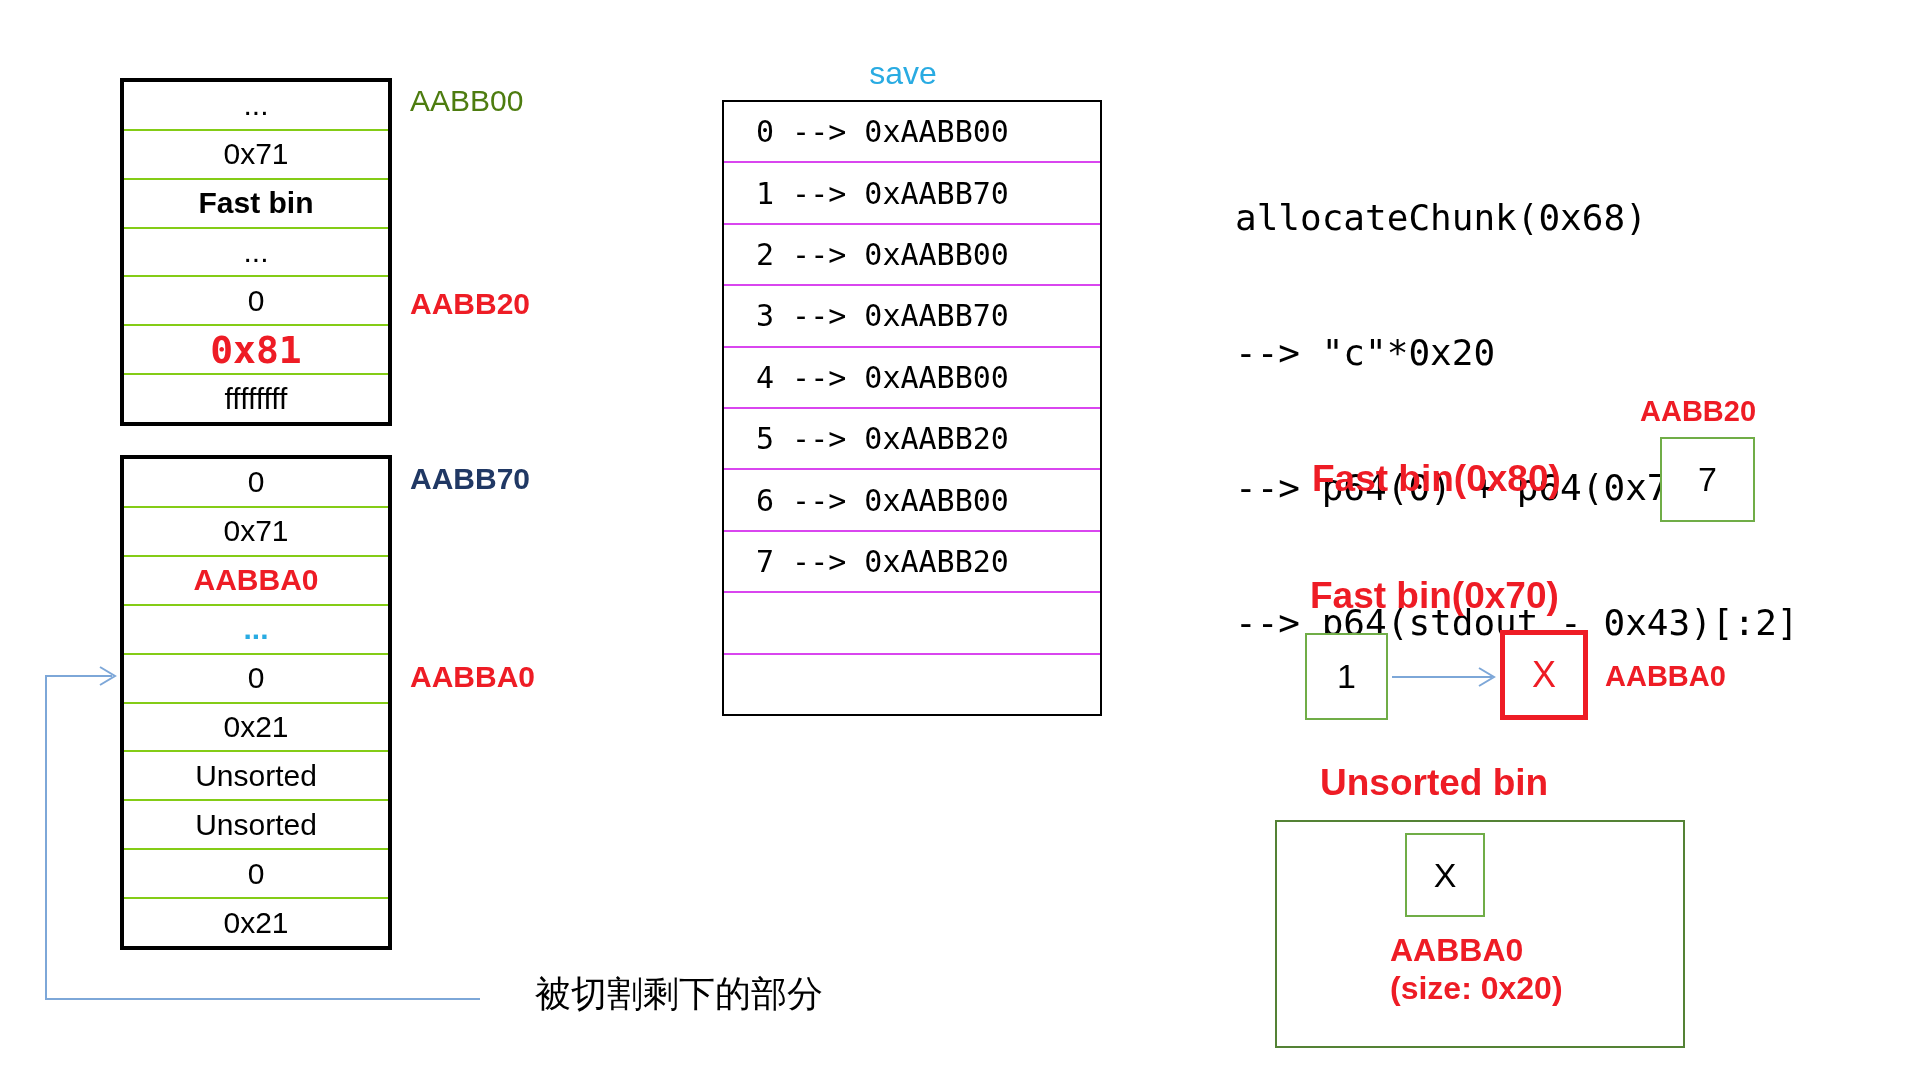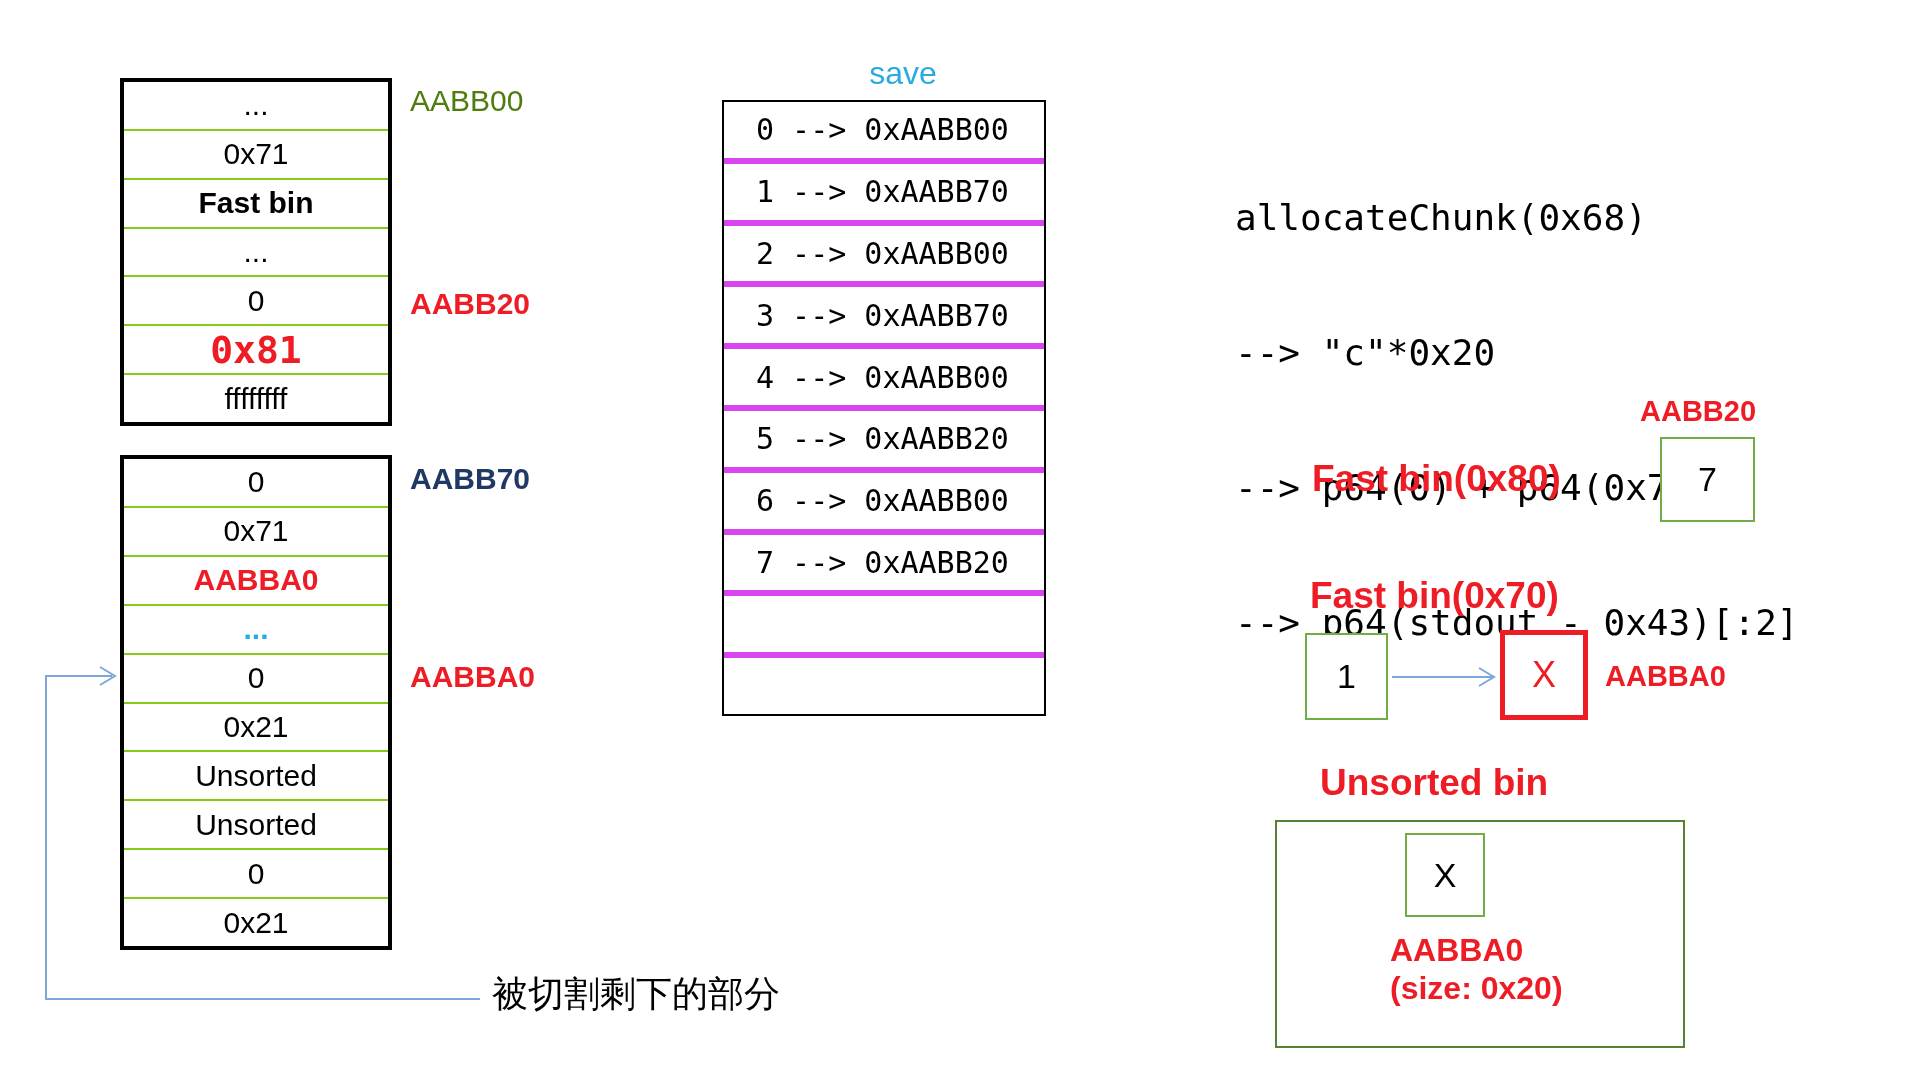--- a/index.html
+++ b/index.html
@@ -58,21 +58,21 @@
     border: 2px solid #000;
     background: #fff;
     display: flex;
     flex-direction: column;
     box-sizing: border-box;
   }
   .srow {
     flex: 1;
     display: flex;
     align-items: center;
-    border-top: 6px solid #d946ef;
+    border-top: 2px solid #d946ef;
     padding-left: 32px;
     font-family: "DejaVu Sans Mono", "Liberation Mono", monospace;
     font-size: 30px;
     white-space: pre;
   }
   .srow:first-child { border-top: none; }
 
   
   .code {
     font-family: "DejaVu Sans Mono", "Liberation Mono", monospace;
@@ -103,21 +103,21 @@
     box-sizing: border-box;
   }
   .big-rect {
     border: 2px solid #548235;
     background: #fff;
     box-sizing: border-box;
   }
   .small-red { color: #ee1c25; font-weight: bold; font-size: 29px; white-space: nowrap; }
   .mid-red   { color: #ee1c25; font-weight: bold; font-size: 32px; white-space: nowrap; }
 
-  .cut-note { font-size: 36px; white-space: nowrap; }
+  .cut-note { font-size: 36px; white-space: nowrap; margin-left: 43px; }
 
   svg.overlay {
     position: absolute;
     left: 0; top: 0;
     width: 1920px; height: 1080px;
     pointer-events: none;
   }
 </style>
 </head>
 <body>
@@ -161,21 +161,21 @@
     <div class="crow">0x21</div>
   </div>
 
   <div class="abs addr navy" style="left:410px; top:462px;">AABB70</div>
   <div class="abs addr red" style="left:410px; top:660px;">AABBA0</div>
 
   <div class="abs cut-note" style="left:492px; top:970px;">被切割剩下的部分</div>
 
   <div class="abs save-title" style="left:722px; top:55px; width:362px;">save</div>
 
-  <div class="abs stable" style="left:722px; top:100px; width:324px; height:616px;">
+  <div class="abs stable" style="left:722px; top:100px; width:380px; height:616px;">
     <div class="srow">0 --&gt; 0xAABB00</div>
     <div class="srow">1 --&gt; 0xAABB70</div>
     <div class="srow">2 --&gt; 0xAABB00</div>
     <div class="srow">3 --&gt; 0xAABB70</div>
     <div class="srow">4 --&gt; 0xAABB00</div>
     <div class="srow">5 --&gt; 0xAABB20</div>
     <div class="srow">6 --&gt; 0xAABB00</div>
     <div class="srow">7 --&gt; 0xAABB20</div>
     <div class="srow"></div>
     <div class="srow"></div>

